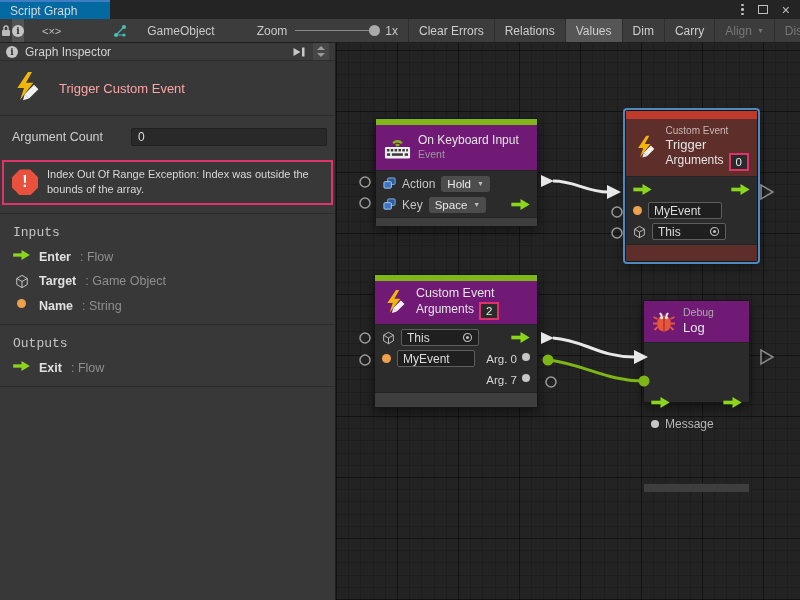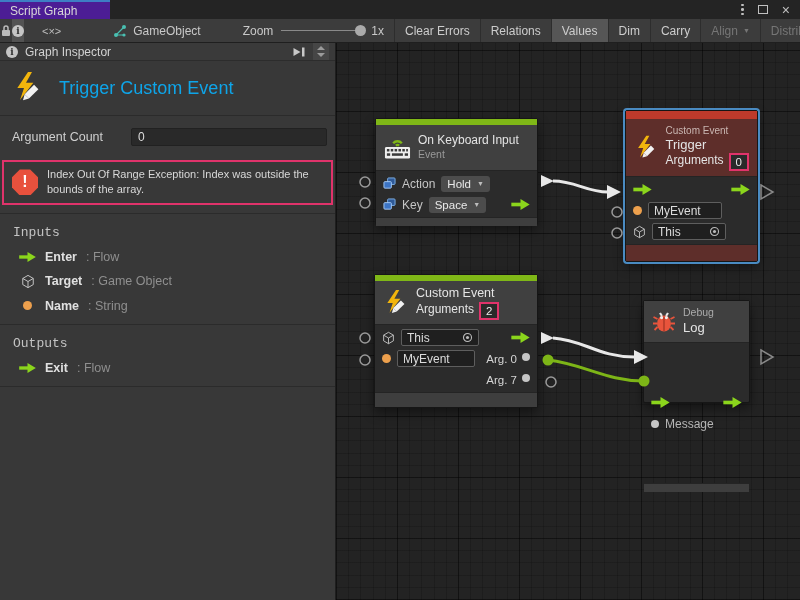--- a/index.html
+++ b/index.html
@@ -1,37 +1,37 @@
 <!DOCTYPE html>
 <html><head>
 <meta charset="utf-8">
 <style>
   * { box-sizing: border-box; margin: 0; padding: 0; }
   html,body { width:800px; height:600px; overflow:hidden; background:#383838;
     font-family:"Liberation Sans","DejaVu Sans",sans-serif; }
 
   
   .tabbar { height:19px; background:#242424; display:flex; align-items:stretch; }
-  .tab { background:#4c1d95; border-top:2px solid #3E7DC4; display:flex; align-items:center;
+  .tab { background:#0369a1; border-top:2px solid #3E7DC4; display:flex; align-items:center;
          padding:0 14px 0 10px; color:#D8D8D8; font-size:12px; min-width:110px; }
   .win-controls { margin-left:auto; display:flex; align-items:center; gap:14px; padding-right:10px; color:#C0C0C0; }
   .vdots { display:flex; flex-direction:column; gap:2px; }
   .vdots i { width:2.5px; height:2.5px; background:#C0C0C0; border-radius:50%; display:block; }
   .maxbox { width:10px; height:9px; border:1.5px solid #C0C0C0; }
   .closex { font-size:14px; line-height:1; color:#C0C0C0; }
 
   
   .toolbar { height:24px; background:#3C3C3C; border-bottom:1px solid #1F1F1F;
              display:flex; align-items:center; font-size:12px; color:#C9C9C9; overflow:hidden; white-space:nowrap; }
   .ibtn { width:28px; height:24px; display:flex; align-items:center; justify-content:center; }
   .ibtn.active { background:#535353; }
   .codeico { font-size:11px; color:#BFBFBF; letter-spacing:0px; }
   .info-circle { width:12px; height:12px; border-radius:50%; background:#C5C5C5; color:#2E2E2E;
                  font-family:"DejaVu Serif",serif; font-weight:bold; font-size:9px; line-height:12px; text-align:center; }
-  .go-group { display:flex; gap:6px; margin-left:52px; }
+  .go-group { display:flex; gap:20px; margin-left:52px; }
   .zoom-group { display:flex; align-items:center; gap:8px; margin-left:42px; }
   .slider { position:relative; width:82px; height:1px; background:#8A8A8A; }
   .slider .thumb { position:absolute; right:-3px; top:-5px; width:11px; height:11px; border-radius:50%; background:#AAAAAA; }
   .tb-buttons { display:flex; align-items:stretch; height:24px; margin-left:10px; border-left:1px solid #2D2D2D; }
   .tbtn { display:flex; align-items:center; gap:5px; padding:0 10px; border-right:1px solid #2D2D2D; color:#CDCDCD; }
   .tbtn.active { background:#565656; }
   .tbtn.disabled { color:#767676; }
   .caret { font-size:7px; color:inherit; }
 
   
@@ -40,52 +40,52 @@
   
   .inspector { width:336px; background:#383838; border-right:1px solid #1F1F1F; display:flex; flex-direction:column; }
   .insp-header { height:18px; background:#3A3A3A; border-bottom:1px solid #2C2C2C; display:flex; align-items:center;
                  gap:7px; padding:0 6px; font-size:12px; color:#D2D2D2; }
   .insp-header .right { margin-left:auto; display:flex; align-items:center; gap:6px; }
   .spin { display:flex; flex-direction:column; gap:3px; background:#464646; padding:3px 4px; }
   .spin b { width:0; height:0; border-left:4px solid transparent; border-right:4px solid transparent; display:block; }
   .spin .up { border-bottom:4px solid #9A9A9A; }
   .spin .dn { border-top:4px solid #9A9A9A; }
   .title-block { display:flex; align-items:center; gap:15px; padding:11px 12px; border-bottom:1px solid #2B2B2B; }
-  .insp-title { font-size:18px; color:#0ea5e9; }
+  .insp-title { font-size:13px; color:#fca5a5; }
   .arg-row { display:flex; align-items:center; padding:12px 8px 8px 12px; }
   .arg-label { font-size:12.5px; color:#CFCFCF; flex:1; }
   .text-input { width:196px; height:18px; background:#292929; border:1px solid #212121; border-radius:2px;
                 color:#DDDDDD; font-size:12px; line-height:16px; padding:0 6px; }
   .error-box { margin:6px 2px 8px 2px; border:2px solid #E0336B; padding:5px 8px; display:flex; gap:9px; align-items:center; }
   .error-text { font-size:11px; color:#D8D8D8; line-height:1.4; }
   .octagon { width:26px; height:26px; flex-shrink:0; background:#E8513D; color:#fff; font-weight:bold; font-size:16px;
              text-align:center; line-height:26px;
              clip-path:polygon(30% 0,70% 0,100% 30%,100% 70%,70% 100%,30% 100%,0 70%,0 30%); }
   .sec-header { padding:11px 13px 5px 13px; font-size:13px; color:#C4C4C4;font-family:Liberation Mono, monospace; }
-  .io-row { display:flex; align-items:center; gap:9px; padding:5px 19px; font-size:12.5px; }
+  .io-row { display:flex; gap:9px; padding:5px 13px; font-size:12.5px; }
   .io-ico { width:17px; display:flex; justify-content:center; }
   .io-name { color:#E0E0E0; font-weight:bold; }
   .io-type { color:#8F8F8F; }
   .divider { border-bottom:1px solid #2B2B2B; margin-top:6px; }
 
   
   .canvas { position:relative; flex:1; background-color:#232323;
     background-image:
       repeating-linear-gradient(90deg, rgba(0,0,0,.38) 0 1px, transparent 1px 61px),
       repeating-linear-gradient(0deg,  rgba(0,0,0,.38) 0 1px, transparent 1px 61px),
       repeating-linear-gradient(90deg, rgba(0,0,0,.16) 0 1px, transparent 1px 12.2px),
       repeating-linear-gradient(0deg,  rgba(0,0,0,.16) 0 1px, transparent 1px 12.2px);
     overflow:hidden; }
 
   .node { position:absolute; background:#2B2B2B; border:1px solid #161616; border-radius:2px;
           display:flex; flex-direction:column; box-shadow:0 5px 12px rgba(0,0,0,.45); }
   .node.selected { box-shadow:0 0 0 2px #4A8BC2, 0 5px 12px rgba(0,0,0,.45); }
   .topbar { height:6px; background:#7FB717; flex-shrink:0; }
   .topbar.red { height:8px; background:#BE3A2B; }
-  .nhead { background:#404040; display:flex; align-items:center; gap:7px; padding:0 8px;
+  .nhead { background:#701a75; display:flex; align-items:center; gap:7px; padding:0 8px;
            border-bottom:1px solid #242424; flex-shrink:0; }
   .nhead.red { background:#5E2E2A; }
   .ntitle { font-size:12px; color:#E4E4E4; line-height:1.3; }
   .ntitle.big { font-size:13px; }
   .ncat { font-size:10px; color:#C9B6B2; line-height:1.3; }
   .ncat.gray { color:#ABABAB; font-size:10.5px; }
   .nsub { font-size:10.5px; color:#9A9A9A; line-height:1.3; }
   .nbody { padding:2px 0; }
   .nrow { height:21px; display:flex; align-items:center; gap:6px; padding:0 7px; font-size:12px; color:#C5C5C5; }
   .nfoot { flex:1; min-height:9px; background:#3E3E3E; border-top:1px solid #242424; }

